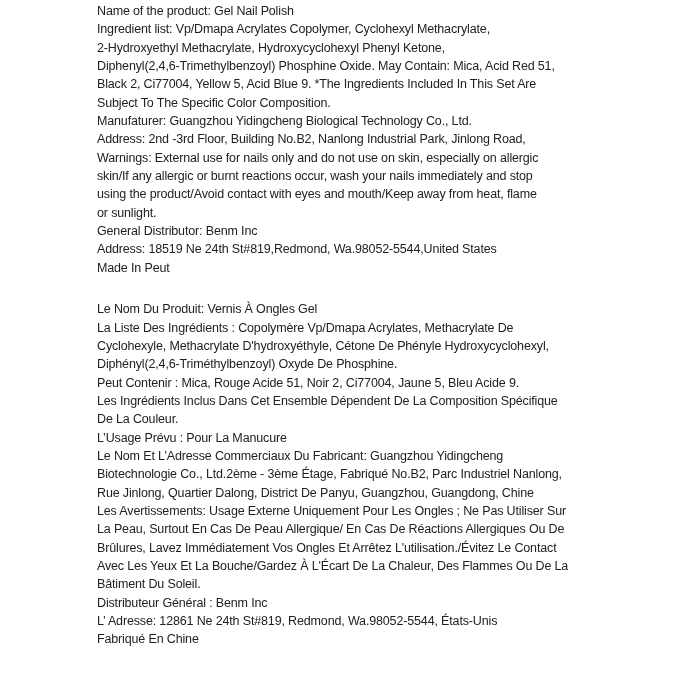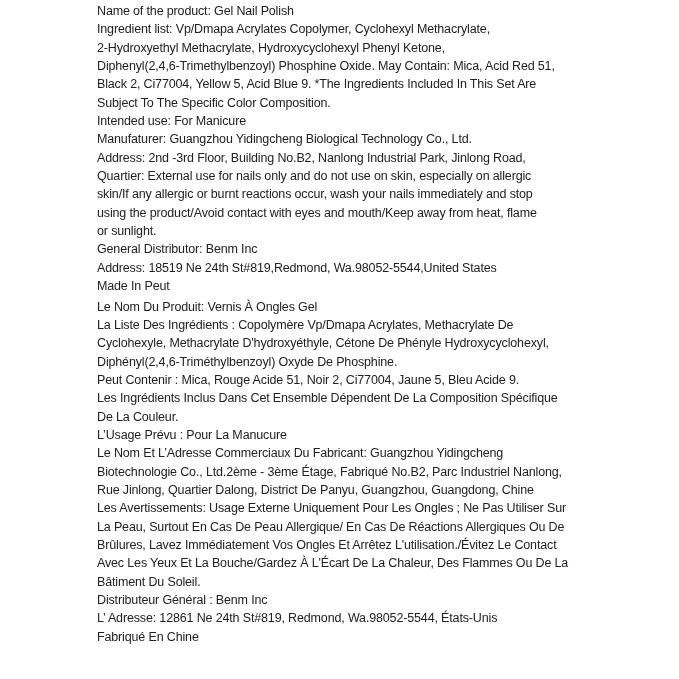--- a/index.html
+++ b/index.html
@@ -15,43 +15,42 @@
     left: 97px;
     top: 2px;
     font-family: "Liberation Sans", sans-serif;
     font-size: 12.5px;
     font-weight: 400;
     line-height: 18.35px;
     letter-spacing: -0.15px;
     color: #212121;
   }
   .section-en {
-    margin-bottom: 2px; 
+    margin-bottom: 23px; 
   }
   .line {
     min-height: 18.35px;
     white-space: pre;
   }
 </style>
 </head>
 <body>
 
 <div class="label-text">
 
   <div class="section-en">
     <div class="line">Name of the product: Gel Nail Polish</div>
     <div class="line">Ingredient list: Vp/Dmapa Acrylates Copolymer, Cyclohexyl Methacrylate,</div>
     <div class="line">2-Hydroxyethyl Methacrylate, Hydroxycyclohexyl Phenyl Ketone,</div>
     <div class="line">Diphenyl(2,4,6-Trimethylbenzoyl) Phosphine Oxide. May Contain: Mica, Acid Red 51,</div>
     <div class="line">Black 2, Ci77004, Yellow 5, Acid Blue 9. *The Ingredients Included In This Set Are</div>
     <div class="line">Subject To The Specific Color Composition.</div>
-    <div class="line">Intended use: For Manicure</div>
     <div class="line">Manufaturer: Guangzhou Yidingcheng Biological Technology Co., Ltd.</div>
     <div class="line">Address: 2nd -3rd Floor, Building No.B2, Nanlong Industrial Park, Jinlong Road,</div>
-    <div class="line">Quartier: External use for nails only and do not use on skin, especially on allergic</div>
+    <div class="line">Warnings: External use for nails only and do not use on skin, especially on allergic</div>
     <div class="line">skin/If any allergic or burnt reactions occur, wash your nails immediately and stop</div>
     <div class="line">using the product/Avoid contact with eyes and mouth/Keep away from heat, flame</div>
     <div class="line">or sunlight.</div>
     <div class="line">General Distributor: Benm Inc</div>
     <div class="line">Address: 18519 Ne 24th St#819,Redmond, Wa.98052-5544,United States</div>
     <div class="line">Made In Peut</div>
   </div>
 
   <div class="section-fr">
     <div class="line">Le Nom Du Produit: Vernis À Ongles Gel</div>

